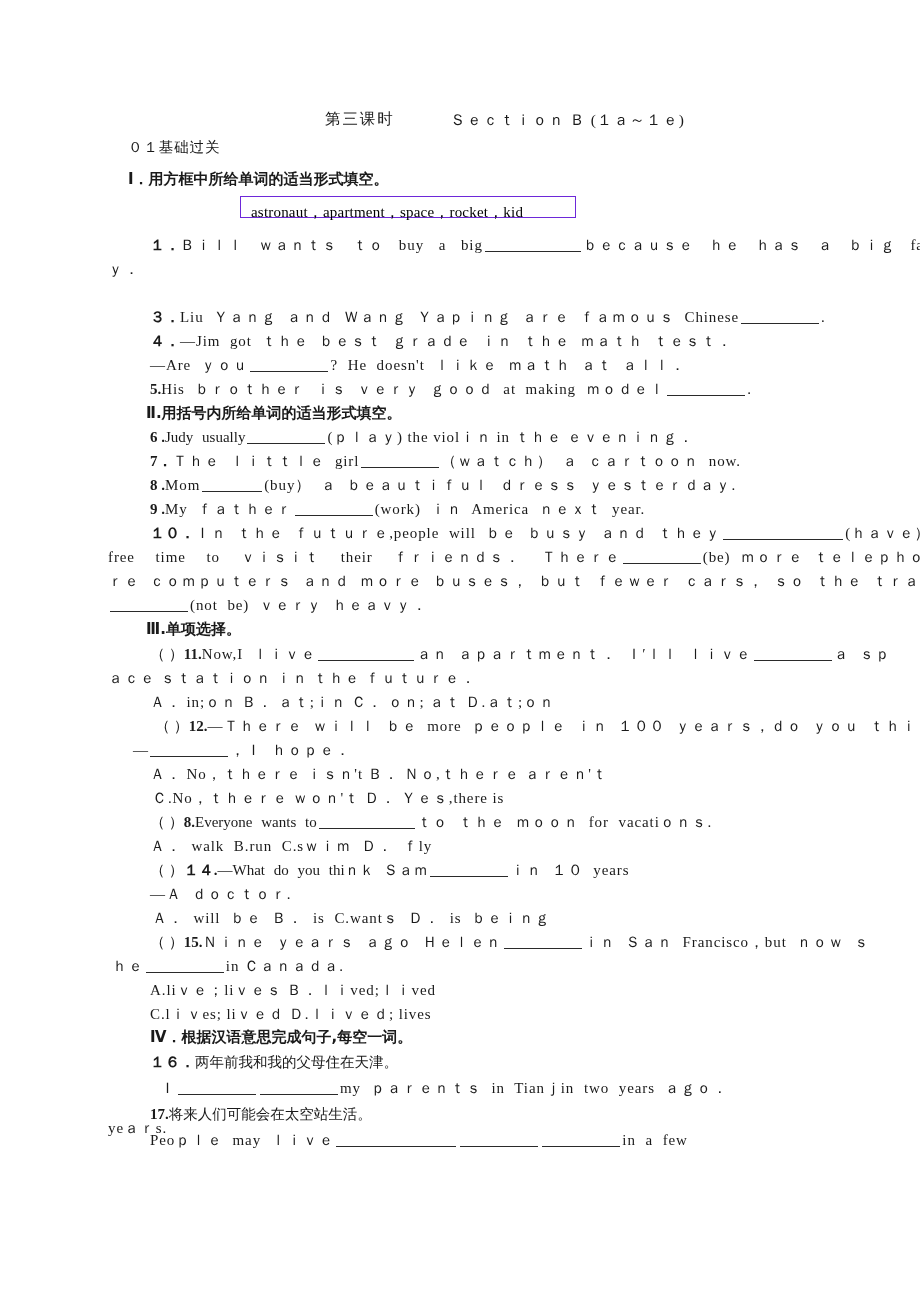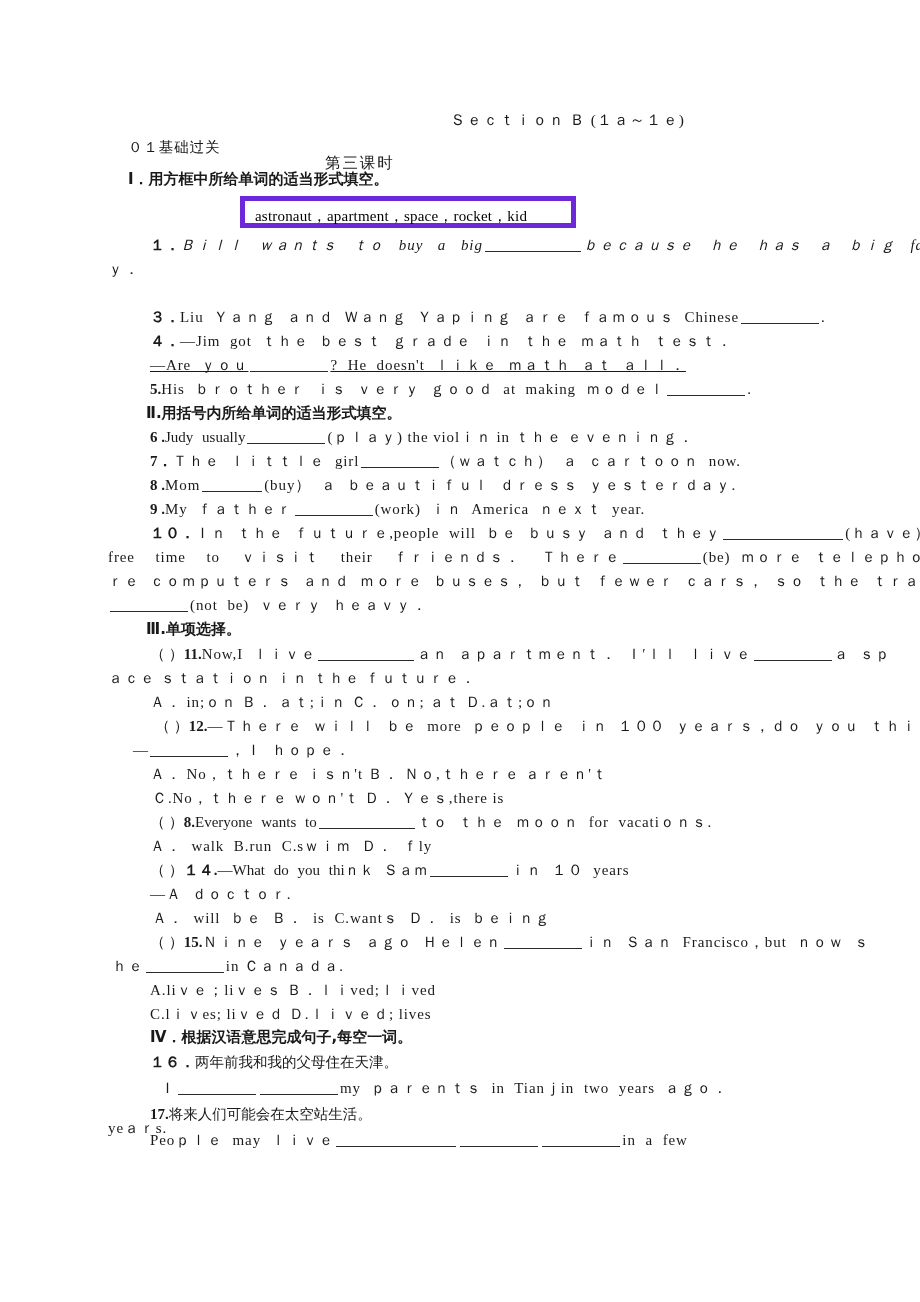--- a/index.html
+++ b/index.html
@@ -35,23 +35,23 @@
     font-family: "DejaVu Sans", "Liberation Sans", sans-serif;
     font-size: 14.5px;
   }
   .cn-b {
     font-family: "DejaVu Sans", "Liberation Sans", sans-serif;
     font-size: 15px;
     font-weight: bold;
   }
   .b { font-weight: bold; }
   .sp1 { letter-spacing: 0.9px; }
-  .sp2 { letter-spacing: 1.9px; margin-top: 44px; }
+  .sp2 { letter-spacing: 1.9px; }
   .wsp { word-spacing: 5px; }
-  .wsp2 { word-spacing: 10px; font-style: italic; }
+  .wsp2 { word-spacing: 10px; }
   .wsp3 { word-spacing: 16px; }
 
   
   .blank {
     display: inline-block;
     border-bottom: 1px solid #2a2a2a;
     vertical-align: -2px;
     height: 11px;
     margin: 0 2px;
   }
@@ -59,22 +59,22 @@
   .bl-lg { width: 78px; }
   .bl-xl { width: 96px; }
   .bl-xxl { width: 120px; }
 
   
   .wordbox {
     position: absolute;
     left: 240px;
     top: 196px;
     width: 336px;
-    height: 32px;
-    border: 5px solid #6d28d9;
+    height: 22px;
+    border: 1px solid #6d28d9;
     box-sizing: border-box;
   }
   .wordbox-text {
     position: absolute;
     left: 10px;
     top: 7px;
     font-size: 15px;
     line-height: 16px;
     white-space: nowrap;
     letter-spacing: 0.2px;
@@ -104,21 +104,21 @@
   <div class="ln sp1" style="left:108px; top:262px;">ｙ．</div>
 
 
   <div class="ln" style="left:150px; top:310px;">
     <span class="b">３．</span><span class="sp1 wsp">Liu Ｙａｎｇ ａｎｄ Ｗａｎｇ Ｙａｐｉｎｇ ａｒｅ ｆａｍｏｕｓ Chinese</span><span class="blank bl-lg"></span><span>.</span>
   </div>
 
   <div class="ln" style="left:150px; top:334px;">
     <span class="b">４．</span><span class="sp1 wsp">—Jim got ｔｈｅ ｂｅｓｔ ｇｒａｄｅ ｉｎ ｔｈｅ ｍａｔｈ ｔｅｓｔ．</span>
   </div>
-  <div class="ln" style="left:150px; top:358px;text-decoration:underline;">
+  <div class="ln" style="left:150px; top:358px;">
     <span class="sp1 wsp">—Are ｙｏｕ</span><span class="blank bl-lg"></span><span class="sp1 wsp">? He doesn't ｌｉｋｅ ｍａｔｈ ａｔ ａｌｌ．</span>
   </div>
 
   <div class="ln" style="left:150px; top:382px;">
     <span class="b">5.</span><span class="sp1 wsp">His ｂｒｏｔｈｅｒ ｉｓ ｖｅｒｙ ｇｏｏｄ at making ｍｏｄｅｌ</span><span class="blank bl-lg"></span><span>.</span>
   </div>
 
   <div class="ln cn-b" style="left:146px; top:406px;">Ⅱ.用括号内所给单词的适当形式填空。</div>
 
   <div class="ln" style="left:150px; top:430px;">

